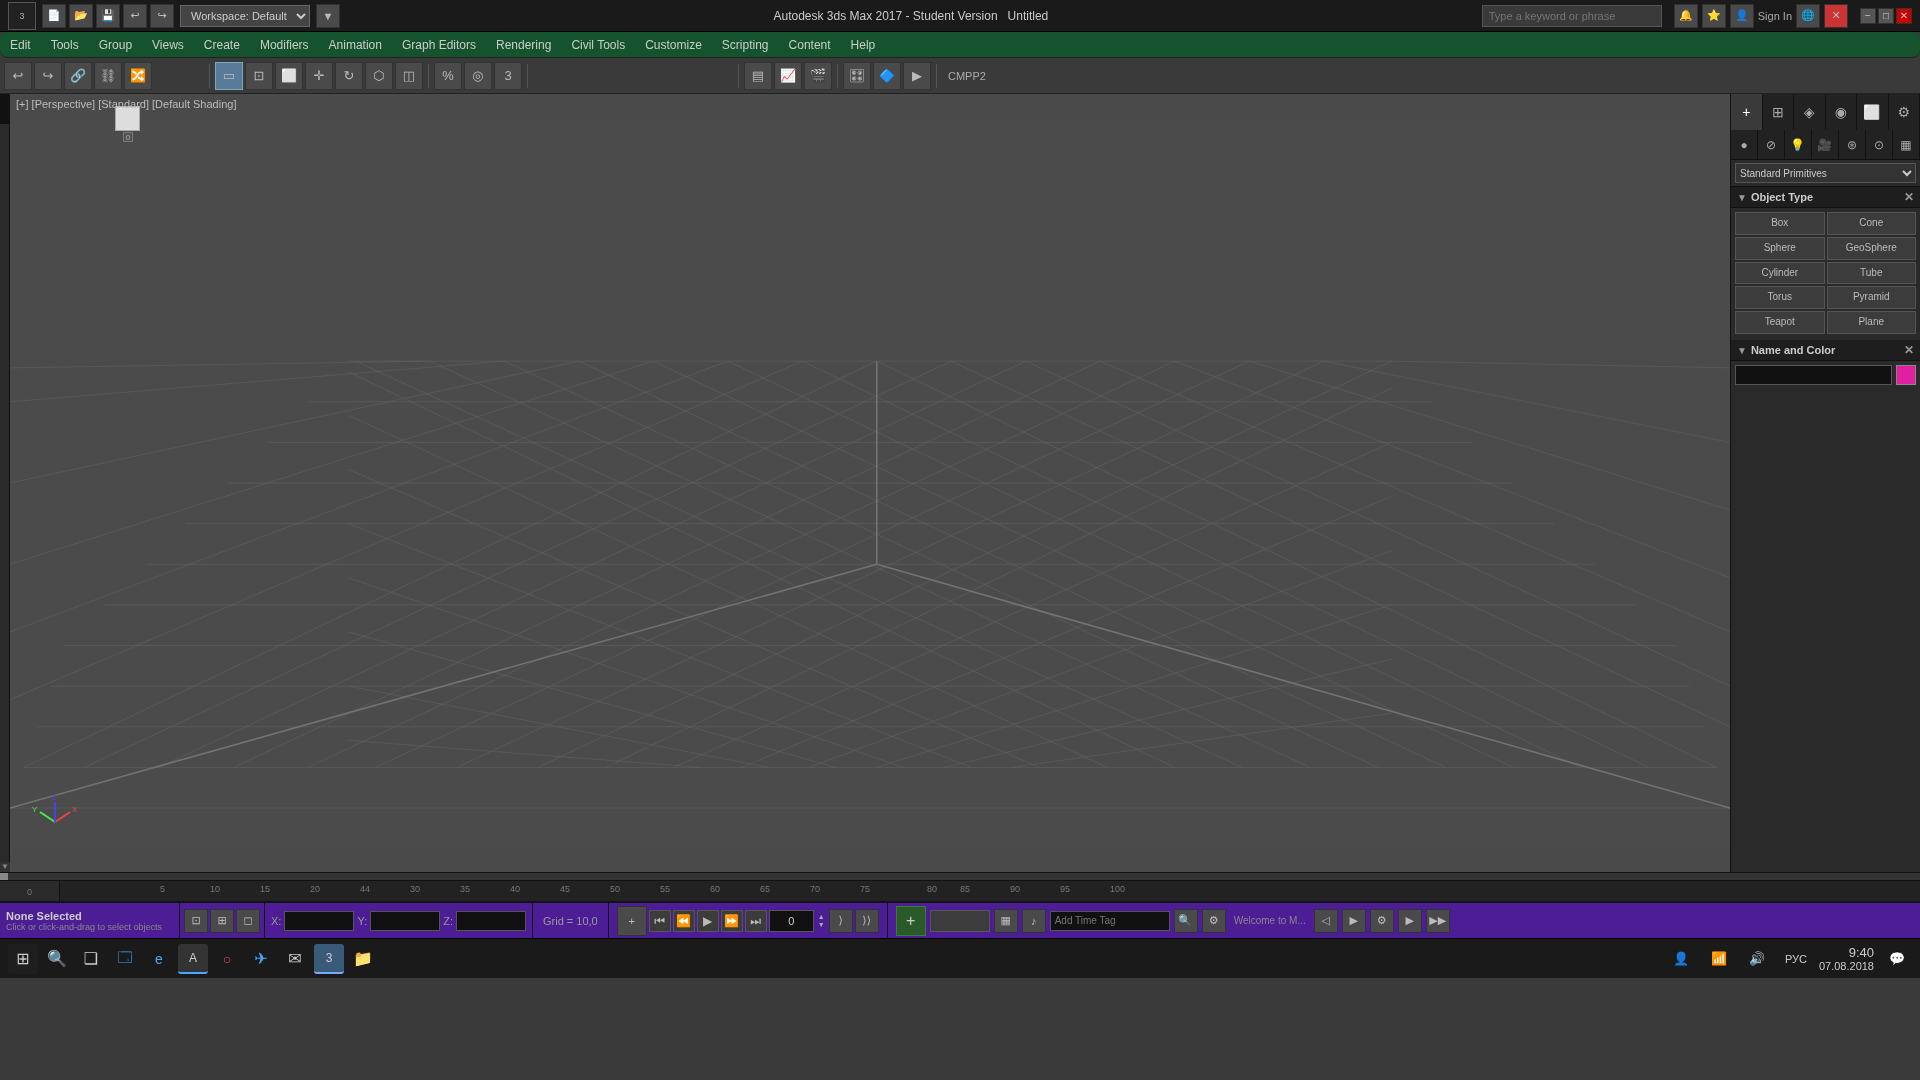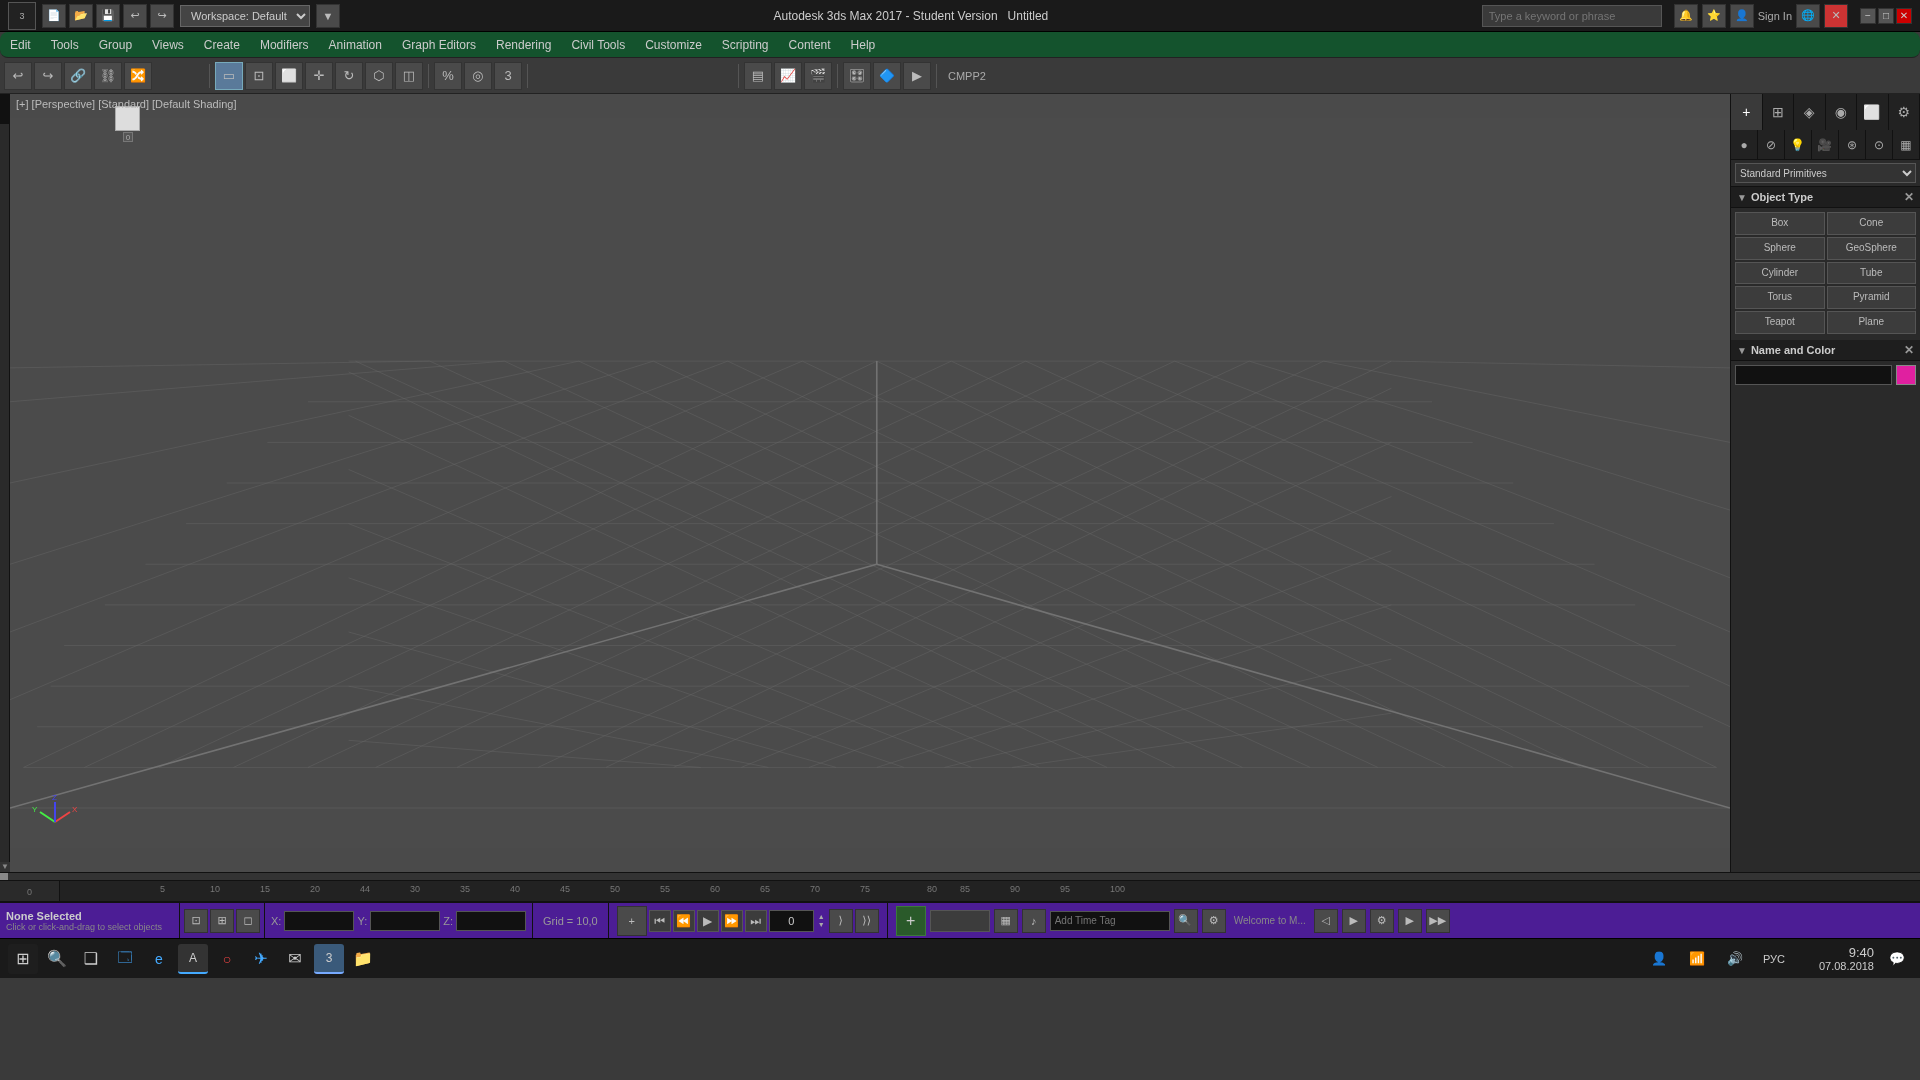--- a/index.html
+++ b/index.html
@@ -393,21 +393,20 @@
     .taskbar-icon.active { background: #3a5a7a; }
     #taskbar-right {
       display: flex;
       align-items: center;
       gap: 8px;
     }
     #clock {
       text-align: right;
       font-size: 11px;
       color: #ccc;
-      margin-left: 22px;
     }
     #clock-time { font-size: 13px; }
 
     
     #mini-track {
       height: 8px;
       background: #333;
       position: relative;
     }
     #mini-track-bar {

